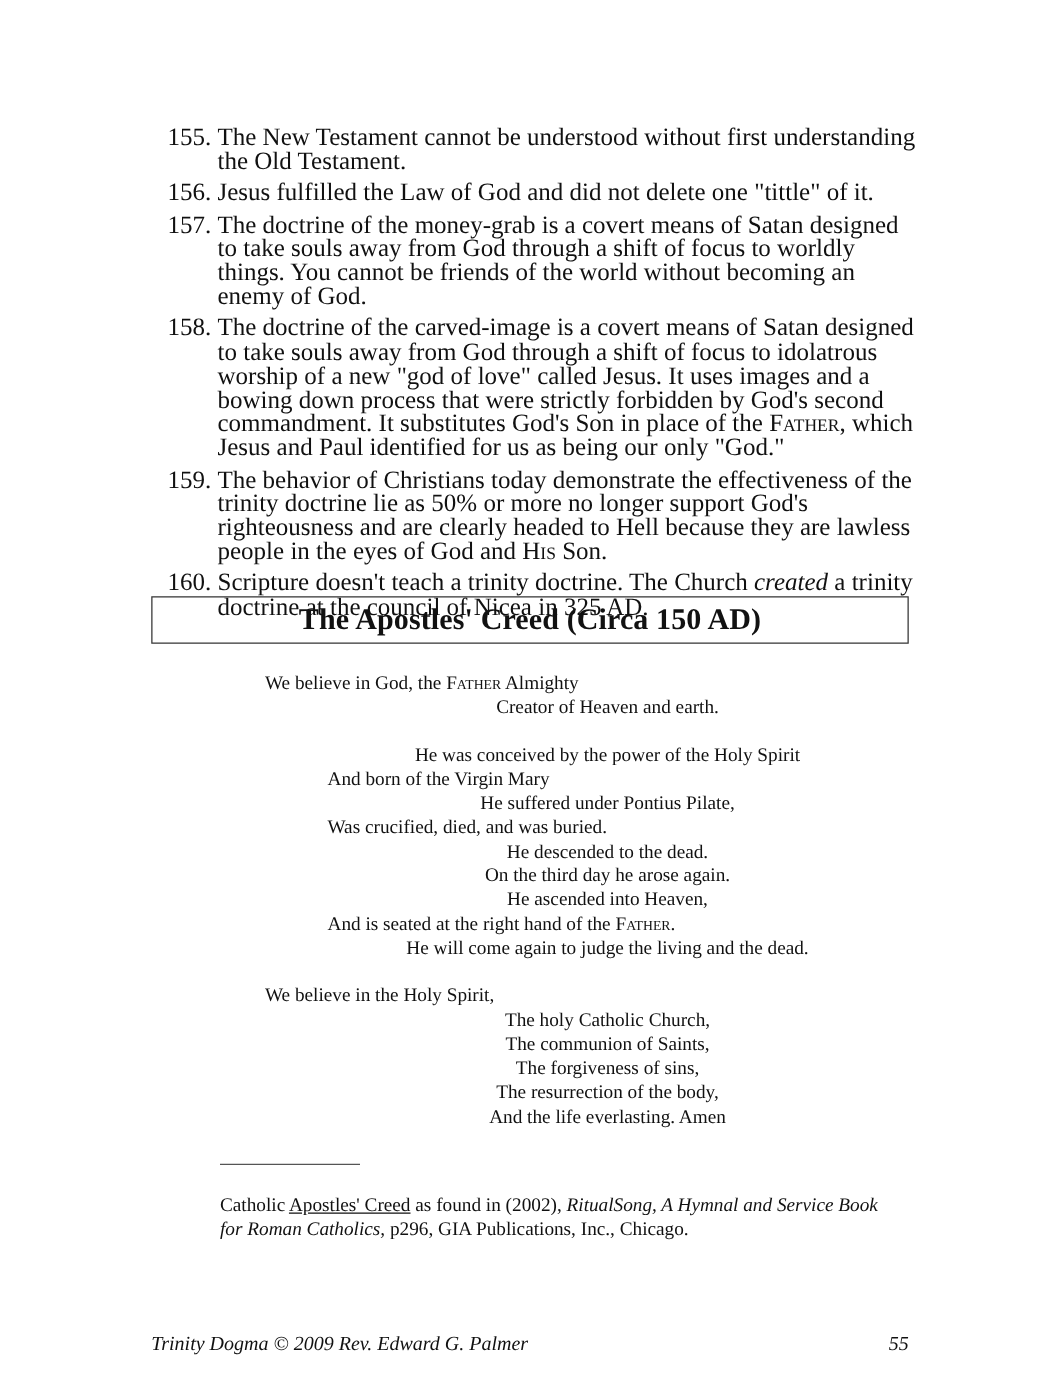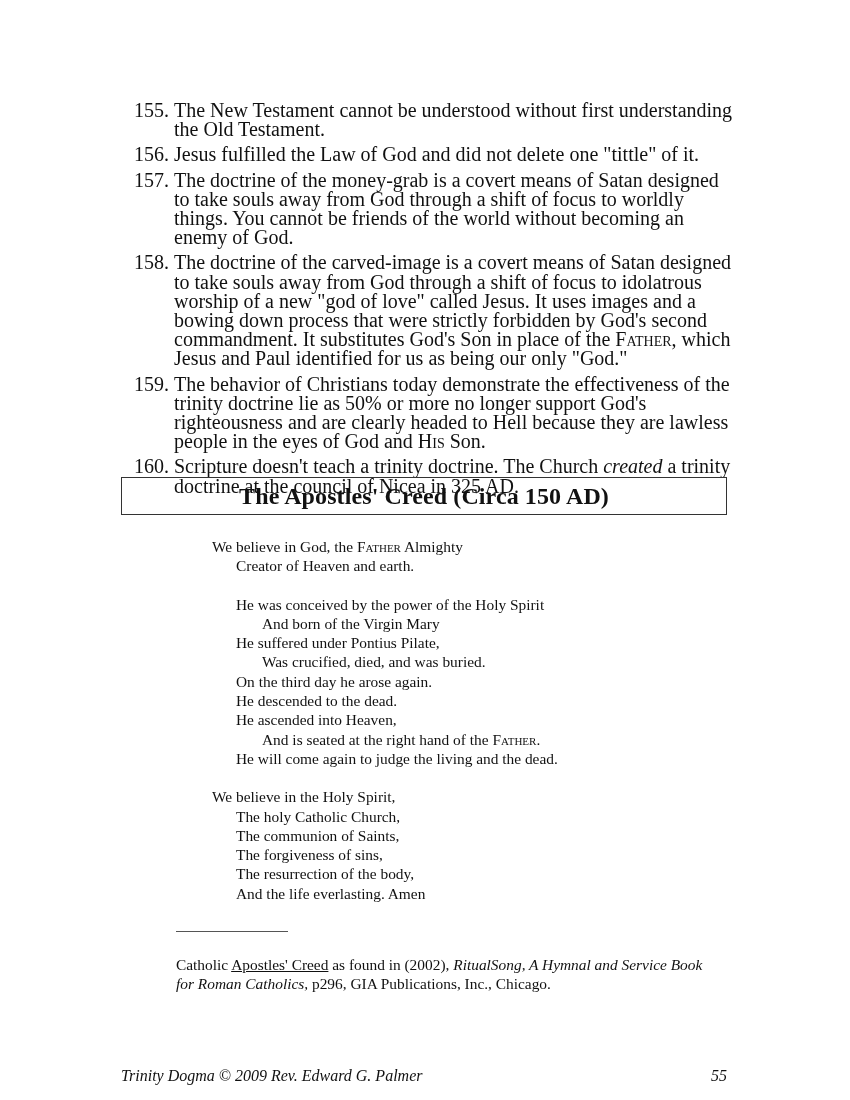--- a/index.html
+++ b/index.html
@@ -15,21 +15,21 @@
   .sc { font-variant: small-caps; }
   .heading-box {
     position: absolute; left: 121px; top: 477px; width: 606px; height: 38px;
     border: 1px solid #333; box-sizing: border-box;
     display: flex; align-items: center; justify-content: center;
   }
   .heading-box h1 { margin: 0; font-size: 24px; font-weight: bold; letter-spacing: 0.1px; }
   .creed { position: absolute; left: 176px; top: 537px; width: 560px; font-size: 15.4px; line-height: 19.3px; }
   .stanza { margin-bottom: 19px; margin-left: 36px; }
   .l0 { padding-left: 0; }
-  .l1 { padding-left: 24px; }
+  .l1 { padding-left: 24px; text-align: center; }
   .l2 { padding-left: 50px; }
   .fn-rule { position: absolute; left: 176px; top: 931px; width: 112px; height: 1px; background: #555; }
   .footnote { position: absolute; left: 176px; top: 942px; width: 540px; font-size: 15.4px; line-height: 19.3px; margin-top: 13px; }
   .footnote u { text-decoration: underline; }
   .footer {
     position: absolute; left: 121px; top: 1067px; width: 606px;
     font-size: 16px; font-style: italic; display: flex; justify-content: space-between;
   }
 </style>
 </head>
@@ -69,22 +69,22 @@
 <div class="creed">
   <div class="stanza">
     <div class="l0"><span>We believe in God, the </span><span class="sc">Father</span><span> Almighty</span></div>
     <div class="l1">Creator of Heaven and earth.</div>
   </div>
   <div class="stanza">
     <div class="l1">He was conceived by the power of the Holy Spirit</div>
     <div class="l2">And born of the Virgin Mary</div>
     <div class="l1">He suffered under Pontius Pilate,</div>
     <div class="l2">Was crucified, died, and was buried.</div>
+    <div class="l1">He descended to the dead.</div>
     <div class="l1">On the third day he arose again.</div>
-    <div class="l1">He descended to the dead.</div>
     <div class="l1">He ascended into Heaven,</div>
     <div class="l2"><span>And is seated at the right hand of the </span><span class="sc">Father</span><span>.</span></div>
     <div class="l1">He will come again to judge the living and the dead.</div>
   </div>
   <div class="stanza">
     <div class="l0">We believe in the Holy Spirit,</div>
     <div class="l1">The holy Catholic Church,</div>
     <div class="l1">The communion of Saints,</div>
     <div class="l1">The forgiveness of sins,</div>
     <div class="l1">The resurrection of the body,</div>

